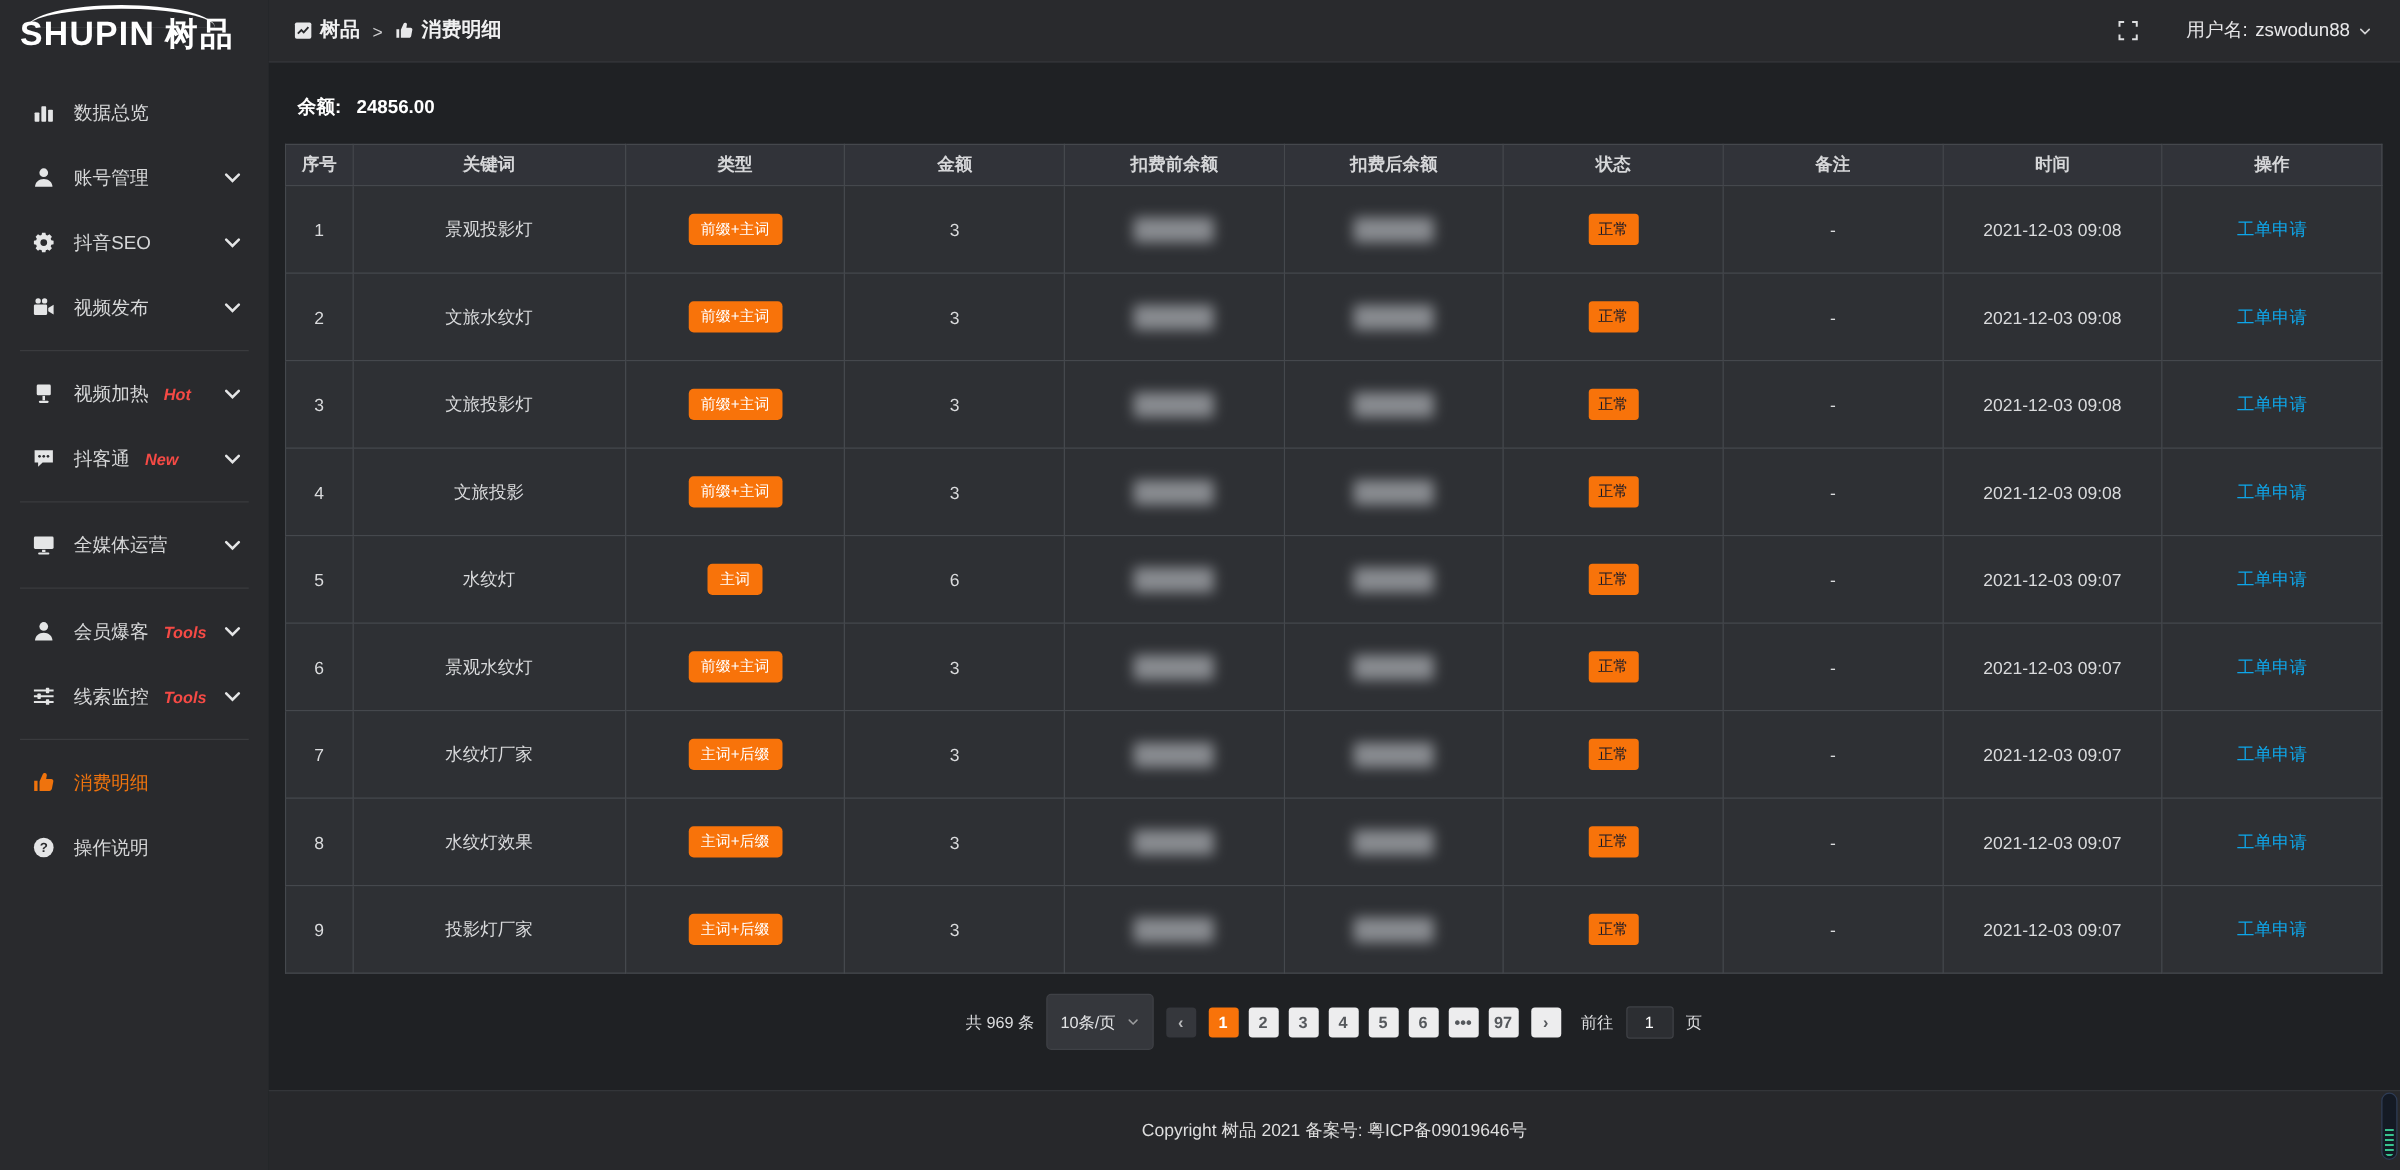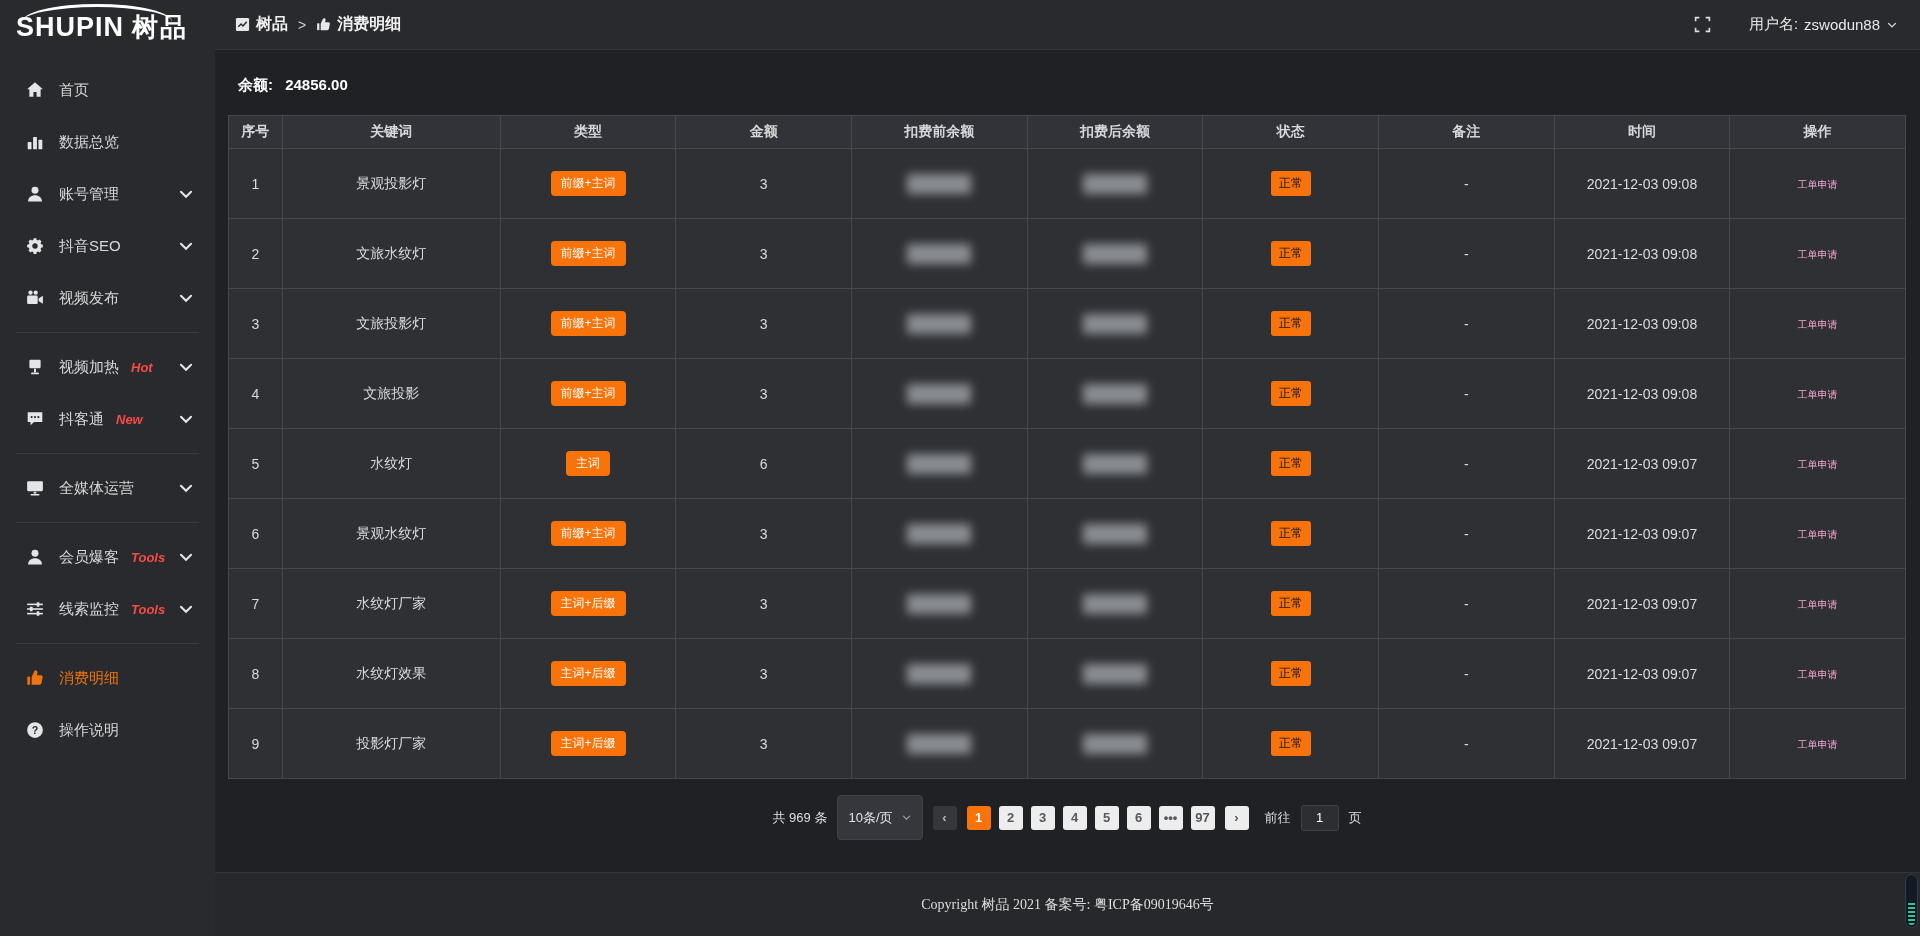--- a/index.html
+++ b/index.html
@@ -48,67 +48,59 @@
   table.grid { width:100%; border-collapse:collapse; table-layout:fixed; }
   .grid th, .grid td { border:1px solid #45484d; text-align:center; }
   .grid th { height:33px; background:#313339; color:#d6d7d9; font-size:14px; font-weight:600; }
   .grid td { height:70px; background:#2e3034; font-size:14px; color:#dadbdd; }
   .type-badge { display:inline-block; background:#f8730a; color:#fff; font-size:12px;
     padding:4px 10px; border-radius:4px; }
   .status-badge { display:inline-block; background:#f8730a; color:#0f172a; font-size:12px;
     padding:4px 8px; border-radius:3px; }
   .masked { width:64px; height:20px; margin:0 auto; background:#a8abb0; border-radius:2px;
     filter:blur(5px); opacity:.75; }
-  .action-link { color:#f9a8d4; cursor:pointer; font-size:10px; }
+  .action-link { color:#0ea5e9; cursor:pointer; font-size:14px; }
 
   
   .pager { margin-top:16px; display:flex; align-items:center; justify-content:center; gap:10px;
     color:#dcdddf; font-size:13px; }
   .pg-select { background:#35373c; border:1px solid #3f4146; border-radius:4px; height:45px;
     display:flex; align-items:center; gap:8px; padding:0 10px; color:#e2e3e5; cursor:pointer; }
   .pg-select .icon { width:11px; height:11px; color:#9b9c9e; }
   .pg-btn { min-width:24px; height:24px; border:none; border-radius:3px; background:#ededee;
     color:#55585c; font-size:13px; font-weight:700; cursor:pointer; padding:0 4px;
     font-family:inherit; }
   .pg-btn.active { background:#f8730a; color:#fff; }
   .pg-btn.pg-prev { background:#35373c; color:#b9babc; }
   .pg-pages { display:flex; gap:8px; }
   .goto-label { margin-left:6px; }
   .goto-input { width:38px; height:26px; background:#2c2e32; border:1px solid #3f4146;
     border-radius:3px; color:#fff; text-align:center; font-size:13px; font-family:inherit; }
 
   
   .footer { height:64px; background:#27282b; border-top:1px solid #333539;
-    display:flex; align-items:center; justify-content:center; color:#dedede; font-size:14px;font-family:Liberation Serif, serif; }
+    display:flex; align-items:center; justify-content:center; color:#dedede; font-size:14px; }
 
   
   .corner-widget { position:absolute; right:2px; bottom:8px; width:13px; height:54px;
     background:#141a24; border:1px solid #2e3c55; border-radius:7px; }
   .corner-widget .stripes { position:absolute; left:2px; right:2px; bottom:2px; height:22px;
     background:repeating-linear-gradient(180deg,#37c28f 0 2px,transparent 2px 4px);
     border-radius:0 0 5px 5px; }
 </style>
 </head>
 <body>
 
 <aside class="sidebar">
   <div class="logo">
     <div class="logo-arc"></div>
     <span class="logo-en">SHUPIN</span>
     <span class="logo-cn">树品</span>
   </div>
   <nav class="side-nav">
-      <div class="side-item">
-        <span class="icon">
-          <svg viewBox="0 0 16 16" fill="currentColor">
-            <path d="M8 1.2 15 7.4h-2V14H9.4V9.8H6.6V14H3V7.4H1z"></path>
-          </svg>
-        </span>
-        <span class="side-label">首页</span>
-      </div>
       <div class="side-item">
         <span class="icon">
           <svg viewBox="0 0 16 16" fill="currentColor">
             <rect x="1.5" y="8" width="3.4" height="6.5" rx=".6"></rect>
             <rect x="6.3" y="3.5" width="3.4" height="11" rx=".6"></rect>
             <rect x="11.1" y="6" width="3.4" height="8.5" rx=".6"></rect>
           </svg>
         </span>
         <span class="side-label">数据总览</span>
       </div>

